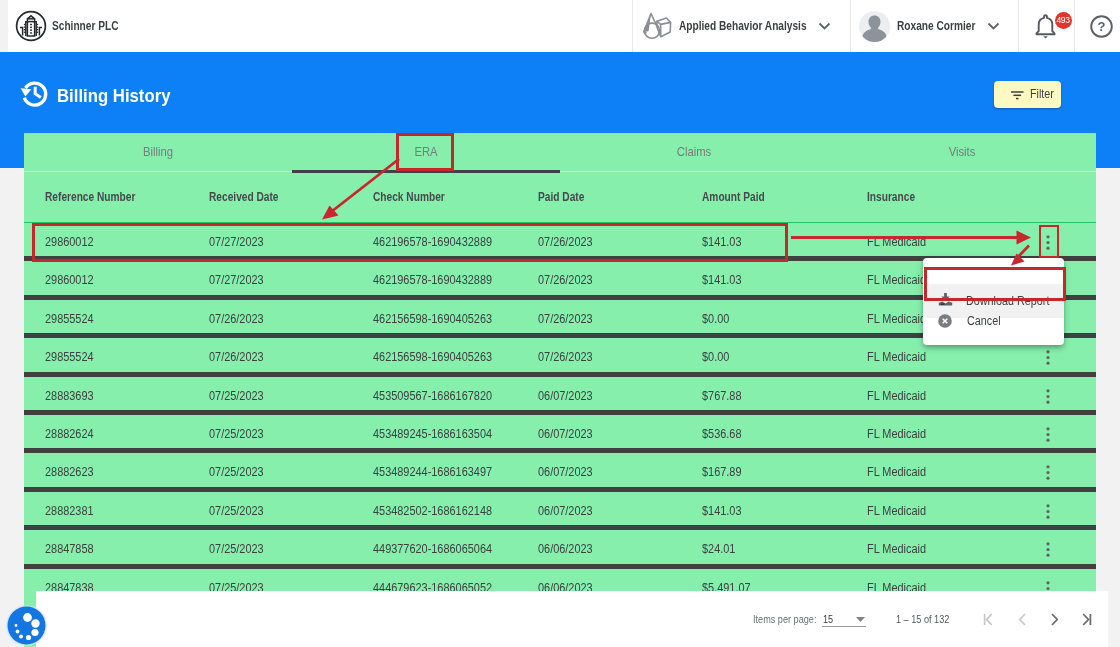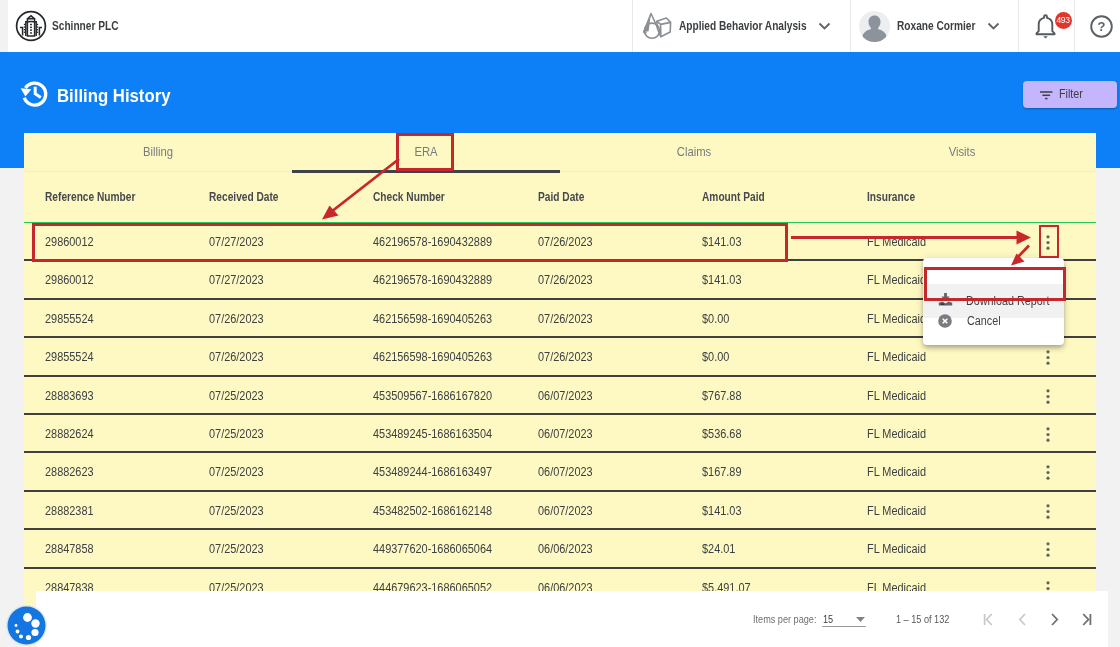--- a/index.html
+++ b/index.html
@@ -11,32 +11,32 @@
   
   #topbar { position:absolute; left:8px; top:0; width:1120px; height:52px; background:#fff; }
   .vdiv { position:absolute; top:0; width:1px; height:52px; background:#e8e8e8; }
   .tbname { height:52px; line-height:52px; font-size:13px; font-weight:bold; color:#3c4043; transform:scaleX(.78); }
   .chev { stroke:#5f6368; stroke-width:1.8; fill:none; }
 
   
   #band { position:absolute; left:0; top:52px; width:1120px; height:116px; background:#0d80f7;padding-left:16px; }
 
   
-  #card { position:absolute; left:24px; top:133px; width:1072px; height:514px; background:#fef9c3; }
+  #card { position:absolute; left:24px; top:133px; width:1072px; height:514px; background:#86efac; }
   #tabs { position:absolute; left:0; top:0; width:1072px; height:39px; border-bottom:1px solid #e9e9e9; }
   .tab { position:absolute; top:0; height:38px; line-height:39px; font-size:12.25px; color:#777b7e; transform:translateX(-50%) scaleX(.92); }
   #inkbar { position:absolute; left:268px; top:37px; width:268px; height:2.5px; background:#3e4348; }
 
   #thead { position:absolute; left:0; top:39px; width:1072px; height:51px; border-bottom:1px solid #22c55e; }
   .hc { position:absolute; top:0; height:51px; line-height:51px; font-size:12.25px; font-weight:bold; color:#46494d;
         transform-origin:0 50%; transform:scaleX(.83); white-space:pre; }
   .c0{left:21px;} .c1{left:184.5px;} .c2{left:349px;} .c3{left:514px;} .c4{left:678px;} .c5{left:843px;}
 
   #tbody { position:absolute; left:0; top:90px; width:1072px; height:368px; overflow:hidden; }
-  .row { position:relative; width:1072px; height:38.4px; border-bottom:2px solid #404040; }
+  .row { position:relative; width:1072px; height:38.4px; border-bottom:5px solid #404040; }
   .cell { position:absolute; top:0; height:38px; line-height:38px; font-size:12px; color:#3c4043; white-space:pre;
           transform-origin:0 50%; transform:scaleX(.91); }
 
   
   #pager { position:absolute; left:12px; top:458px; width:1072px; height:56px; background:#fff; }
   .pgtext { position:absolute; top:0; height:56px; line-height:56px; font-size:10.5px; color:#6d7175;
             transform-origin:0 50%; transform:scaleX(.87); white-space:pre; }
 
   
   #menu { position:absolute; left:923px; top:258px; width:141px; height:87px; background:#fff; border-radius:4px;
@@ -131,21 +131,21 @@
   </svg>
 </div>
 
 <div id="band">
   <svg class="abs" style="left:19px;top:26px;" width="31" height="31" viewBox="0 0 31 31">
     <path d="M6.5 10 A 11 11 0 1 1 5.3 19.8" fill="none" stroke="#fff" stroke-width="3.4"></path>
     <path d="M1.6 10.2 L12.4 11.2 L6.4 18.4 Z" fill="#fff"></path>
     <path d="M16.2 8.8 L16.2 15.8 L21.8 19.4" stroke="#fff" stroke-width="3" fill="none"></path>
   </svg>
   <div class="tx" style="left:57px;top:34.5px;height:18px;line-height:18px;font-size:18px;font-weight:bold;color:#fff;transform:scaleX(.93);">Billing History</div>
-  <div class="abs" style="left:1023px;top:28.5px;width:94px;height:27px;background:#c4b5fd;border-radius:4px;box-shadow:0 1px 2px rgba(0,0,0,.3);">
+  <div class="abs" style="left:994px;top:28.5px;width:67px;height:27px;background:#fef9c3;border-radius:4px;box-shadow:0 1px 2px rgba(0,0,0,.3);">
     <svg class="abs" style="left:17px;top:10px;" width="13" height="9" viewBox="0 0 13 9">
         <g stroke="#3c4043" stroke-width="1.5">
           <line x1="0" y1="1" x2="12.5" y2="1"></line>
           <line x1="2.4" y1="4.3" x2="10.1" y2="4.3"></line>
           <line x1="5" y1="7.6" x2="7.5" y2="7.6"></line>
         </g>
       </svg>
     <div class="tx" style="left:36px;top:0;height:27px;line-height:27px;font-size:12.5px;color:#3c4043;transform:scaleX(.86);">Filter</div>
   </div>
 </div>

